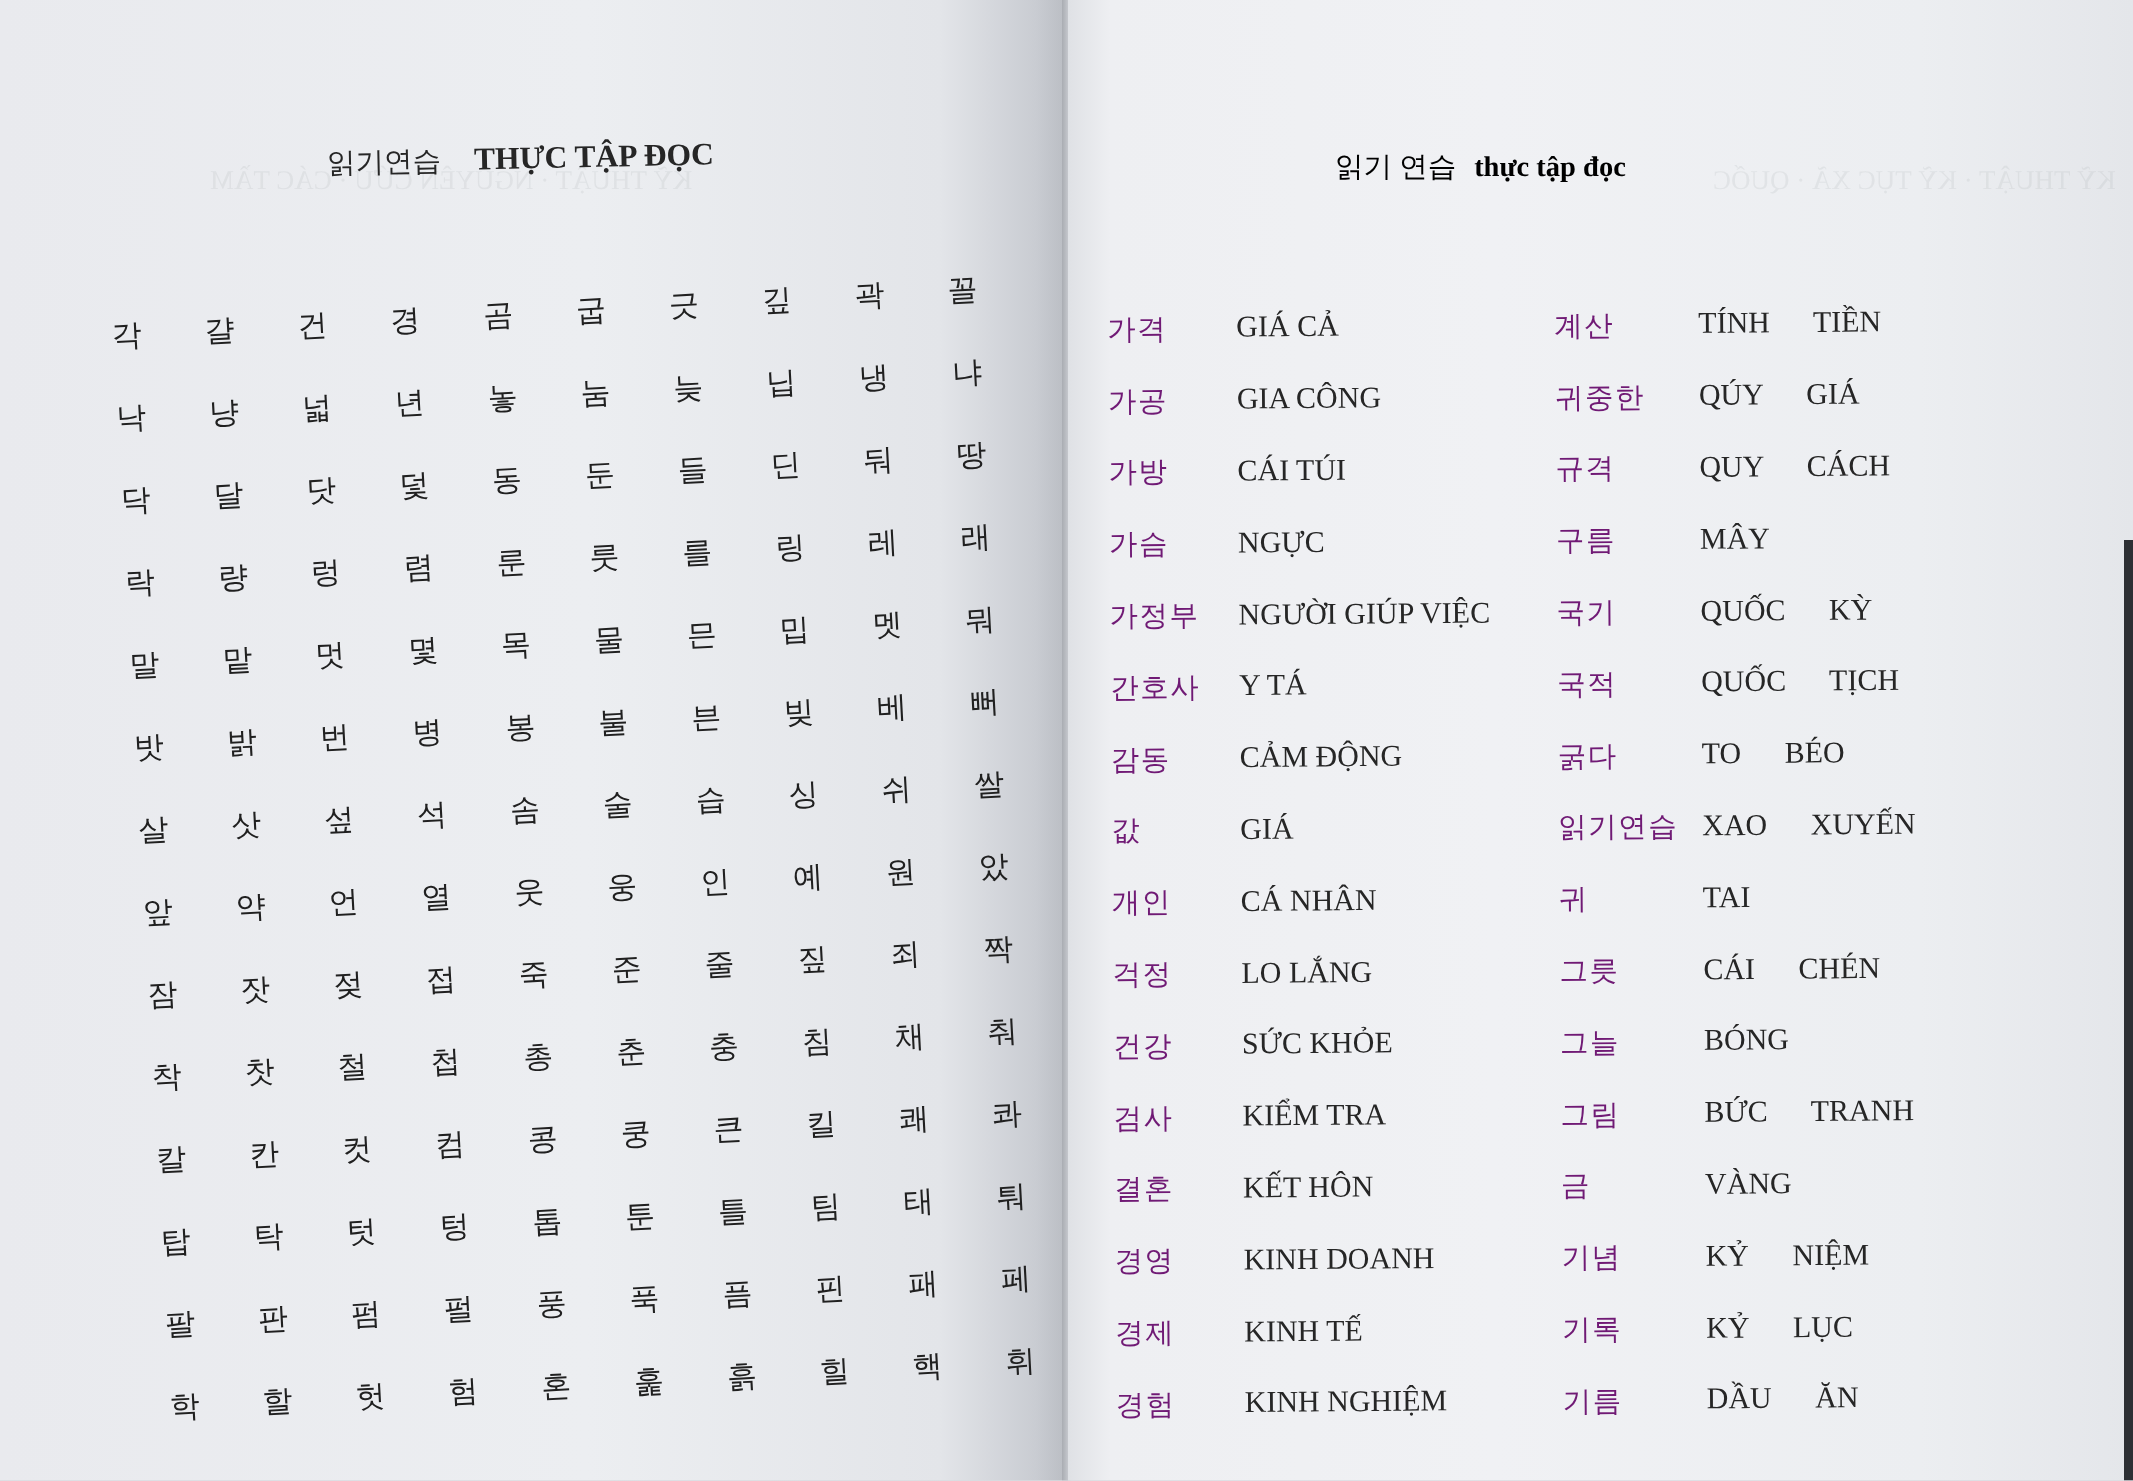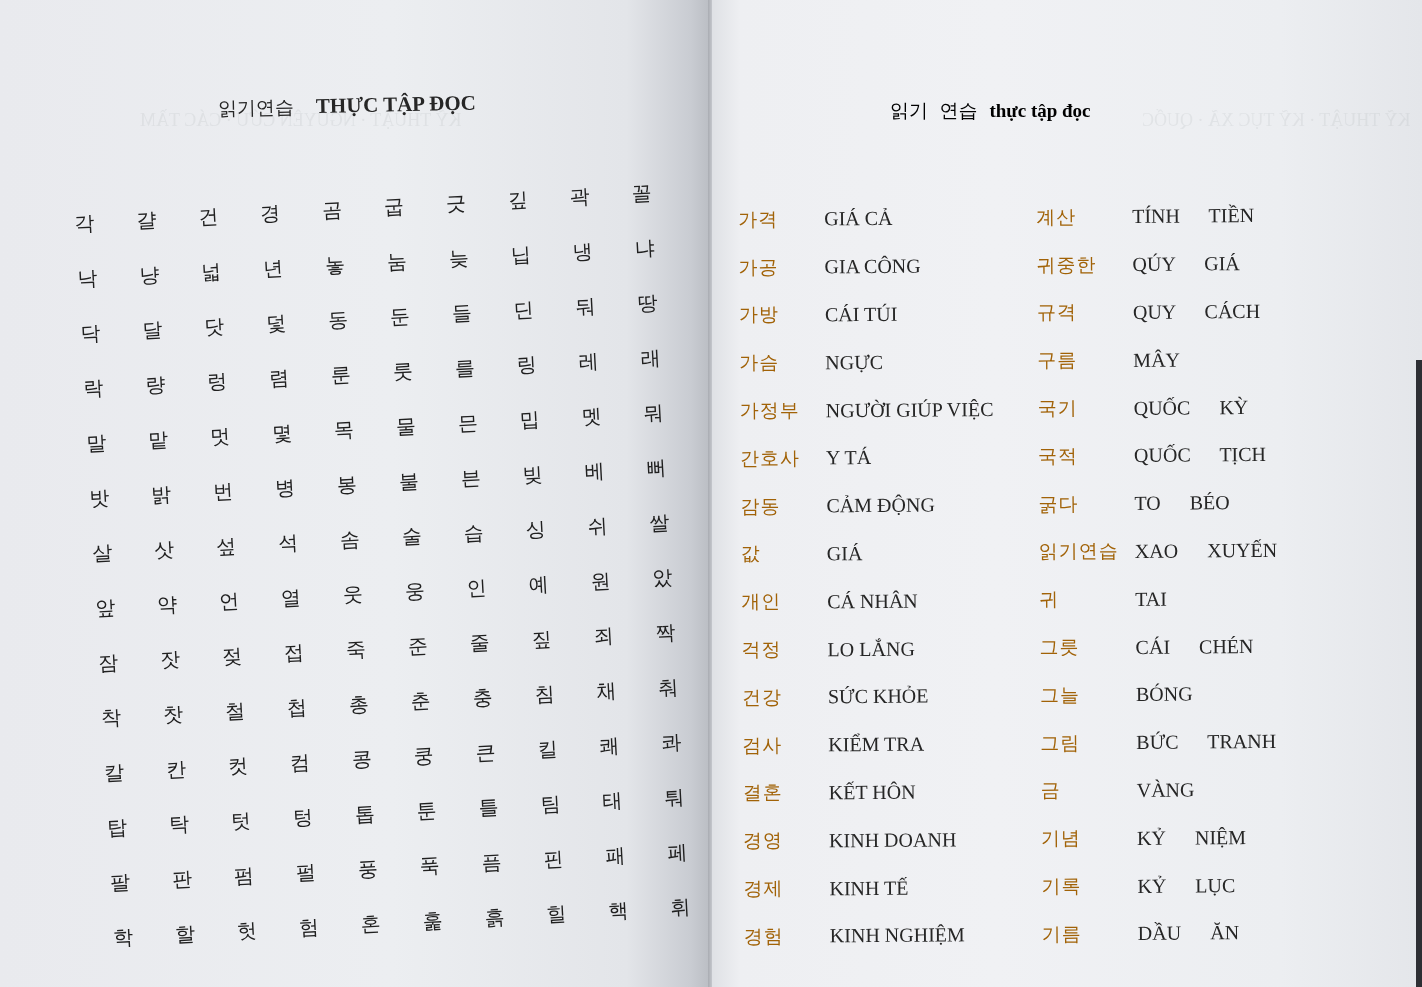--- a/index.html
+++ b/index.html
@@ -85,41 +85,41 @@
   }
 
   
   .right-title {
     position: absolute;
     left: 890px;
     top: 98px;
     font-size: 19px;
     white-space: nowrap;
   }
-  .right-title .ko { font-family: Liberation Mono, monospace; margin-right: 12px; }
+  .right-title .ko { font-family: Liberation Serif, serif; margin-right: 12px; }
   .right-title .vi { font-family: "Liberation Serif", serif; font-weight: bold; }
 
   .vocab {
     position: absolute;
     left: 738px;
     top: 196px;
     width: 600px;
     transform: rotate(-0.45deg);
     transform-origin: left top;
   }
   .vocab-row {
     display: flex;
     height: 47.8px;
     align-items: center;
     white-space: nowrap;
   }
   .ko-word {
     font-family: "DejaVu Sans", sans-serif;
     font-size: 19px;
-    color: #a16207;
+    color: #701a75;
     letter-spacing: 1px;
   }
   .vi-word {
     font-family: "Liberation Serif", serif;
     font-size: 20px;
     color: #262626;
   }
   .col1-ko { width: 86px; }
   .col1-vi { width: 212px; }
   .col2-ko { width: 96px; }

